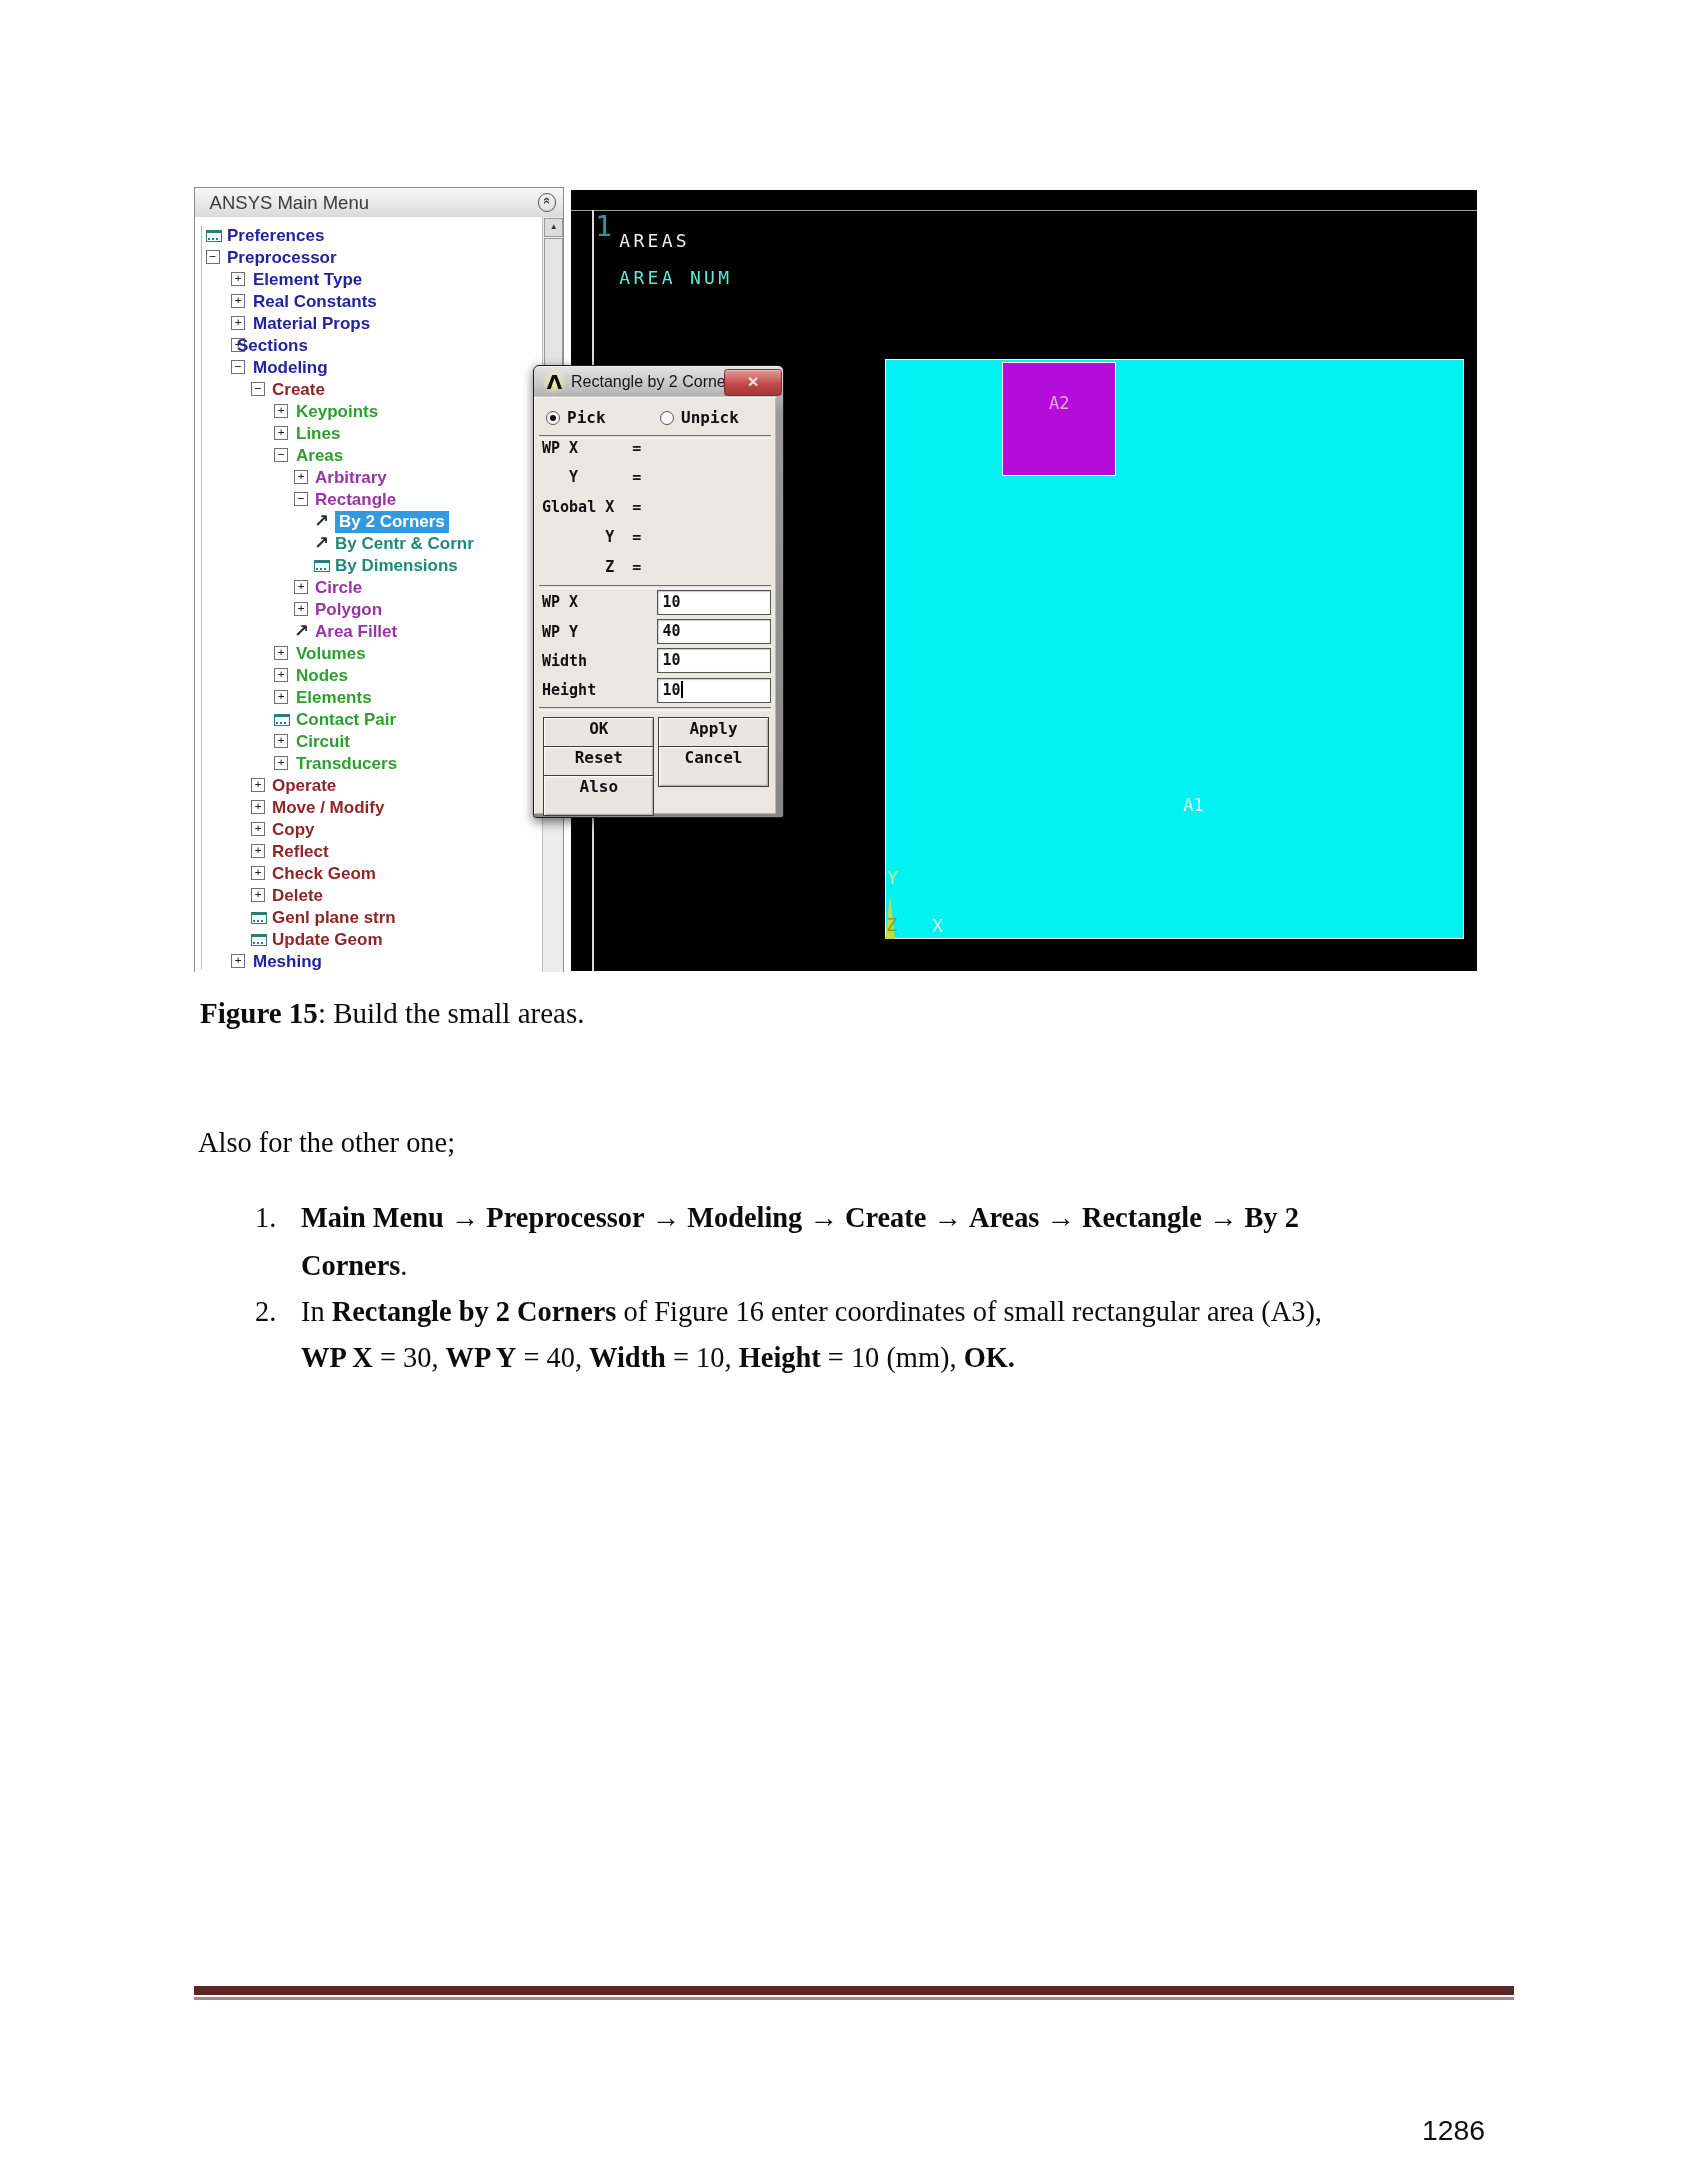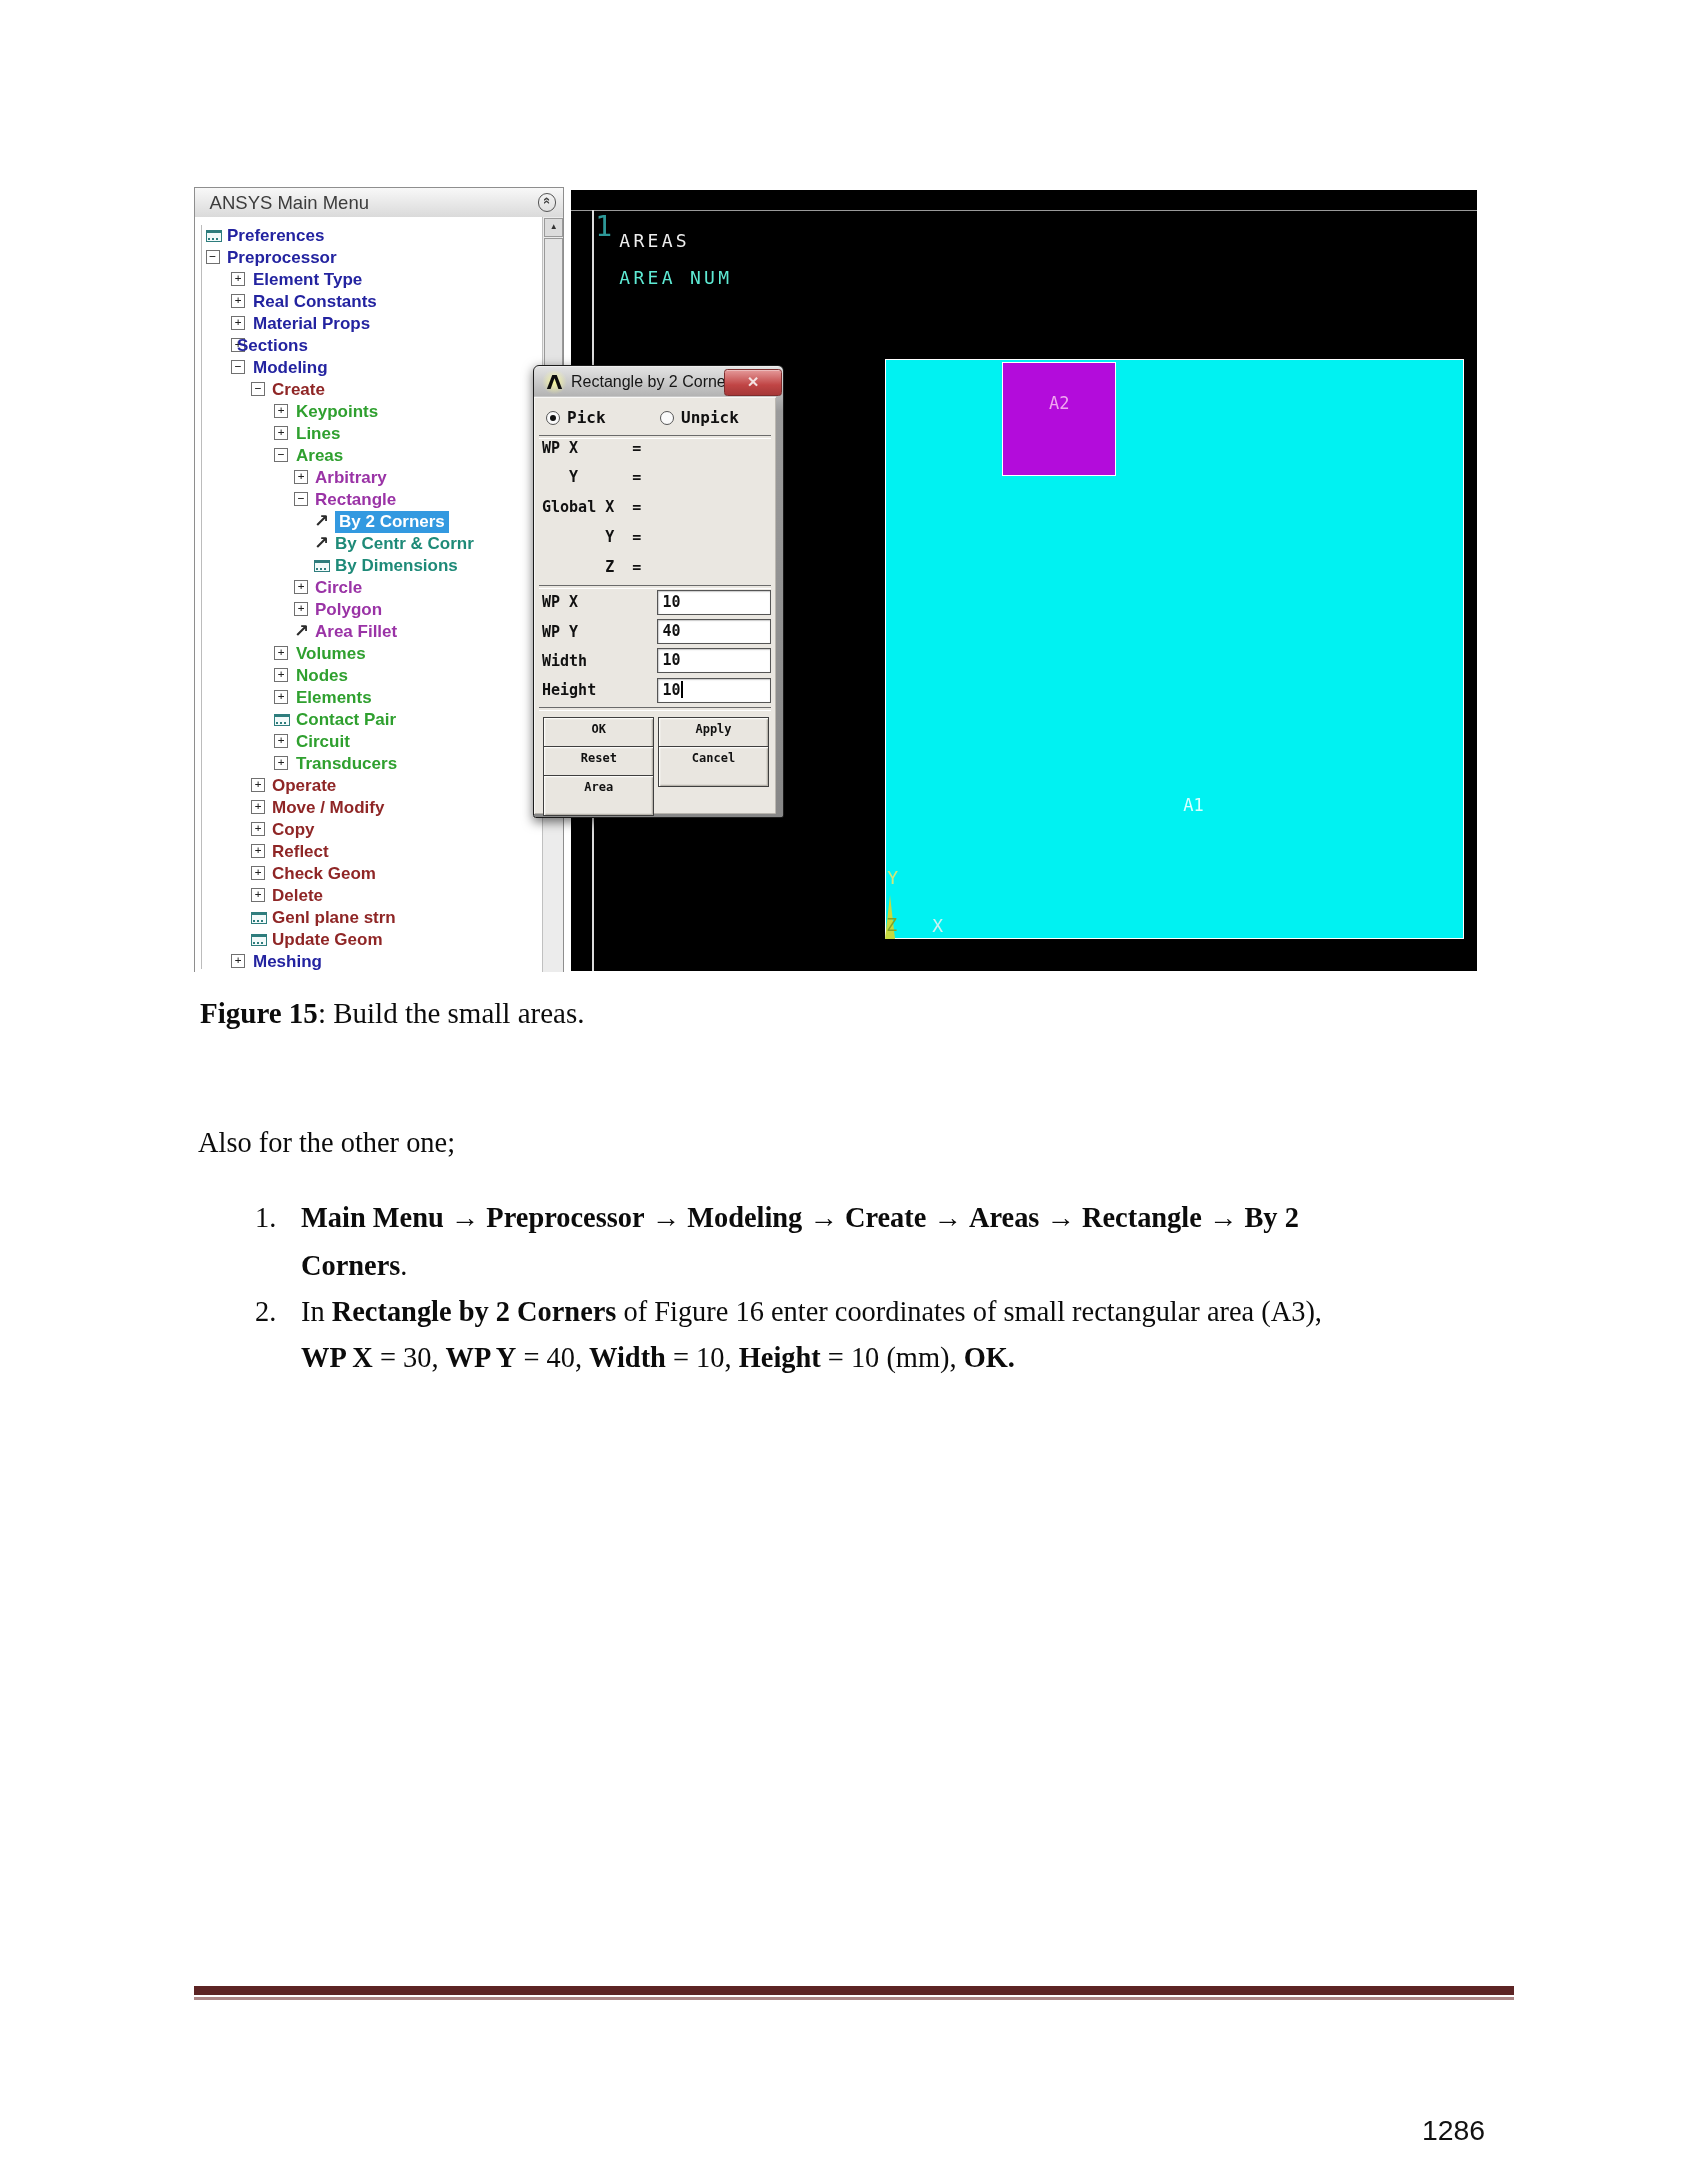--- a/index.html
+++ b/index.html
@@ -87,21 +87,21 @@
   .dsep{position:absolute;left:5.3px;right:5.3px;height:2px;
     border-top:1.3px solid #6b6b6b;border-bottom:0.7px solid #fff;}
   .srow{position:absolute;left:8px;font-size:15px;white-space:pre;}
   .flabel{position:absolute;left:8px;font-size:15px;white-space:pre;}
   .fbox{position:absolute;left:123px;width:114px;height:25px;background:#fff;
     border:0.7px solid #555;box-sizing:border-box;box-shadow:inset 0.7px 0.7px 1.3px #b8b8b8;
     font-size:15px;padding:2px 0 0 4.6px;}
   .caret{display:inline-block;width:2px;height:17px;background:#000;margin-left:0.7px;
     vertical-align:-2.6px;}
   .dbtn{position:absolute;height:41px;background:#e9e6e0;border:0.7px solid #3f3f3f;
-    box-sizing:border-box;text-align:center;font-size:12px;line-height:22.5px;
+    box-sizing:border-box;text-align:center;font-size:16px;line-height:22.5px;
     box-shadow:inset 1.3px 1.3px 0 #fcfbf8, inset -1.3px -1.3px 0 #b9b5ad;}
 
   
   .serif{font-family:"Liberation Serif",serif;color:#0c0c0c;}
   .docline{font-size:28.4px;line-height:1.25;white-space:nowrap;}
   #caption{left:200px;top:995px;font-size:29px;}
   #para{left:198px;top:1125px;}
   #li1-num{left:255px;top:1200px;} #li1-l1{left:301px;top:1200px;} #li1-l2{left:301px;top:1248px;}
   #li2-num{left:255px;top:1294px;} #li2-l1{left:301px;top:1294px;} #li2-l2{left:301px;top:1340px;}
   .b{font-weight:bold;}
@@ -328,21 +328,21 @@
 
       <div class="flabel dmono" style="top:284px">Height</div>
       <div class="fbox dmono" style="top:281px"><span>10</span><span class="caret"></span></div>
 
       <div class="dsep" style="top:310px"></div>
 
       <div class="dbtn dmono" style="left:9.3px;top:320px;width:111px">OK</div>
       <div class="dbtn dmono" style="left:124px;top:320px;width:111px">Apply</div>
       <div class="dbtn dmono" style="left:9.3px;top:349px;width:111px">Reset</div>
       <div class="dbtn dmono" style="left:124px;top:349px;width:111px">Cancel</div>
-      <div class="dbtn dmono" style="left:9.3px;top:378px;width:111px">Area</div>
+      <div class="dbtn dmono" style="left:9.3px;top:378px;width:111px">Also</div>
     </div>
   </div>
 
   <div class="abs serif docline" id="caption"><span class="b">Figure 15</span><span>: Build the small areas.</span></div>
   <div class="abs serif docline" id="para"><span>Also for the other one;</span></div>
 
   <div class="abs serif docline" id="li1-num">1.</div>
   <div class="abs serif docline" id="li1-l1"><span class="b">Main Menu</span><span> → </span><span class="b">Preprocessor</span><span> → </span><span class="b">Modeling</span><span> → </span><span class="b">Create</span><span> → </span><span class="b">Areas</span><span> → </span><span class="b">Rectangle</span><span> → </span><span class="b">By 2</span></div>
   <div class="abs serif docline" id="li1-l2"><span class="b">Corners</span><span>.</span></div>
 

